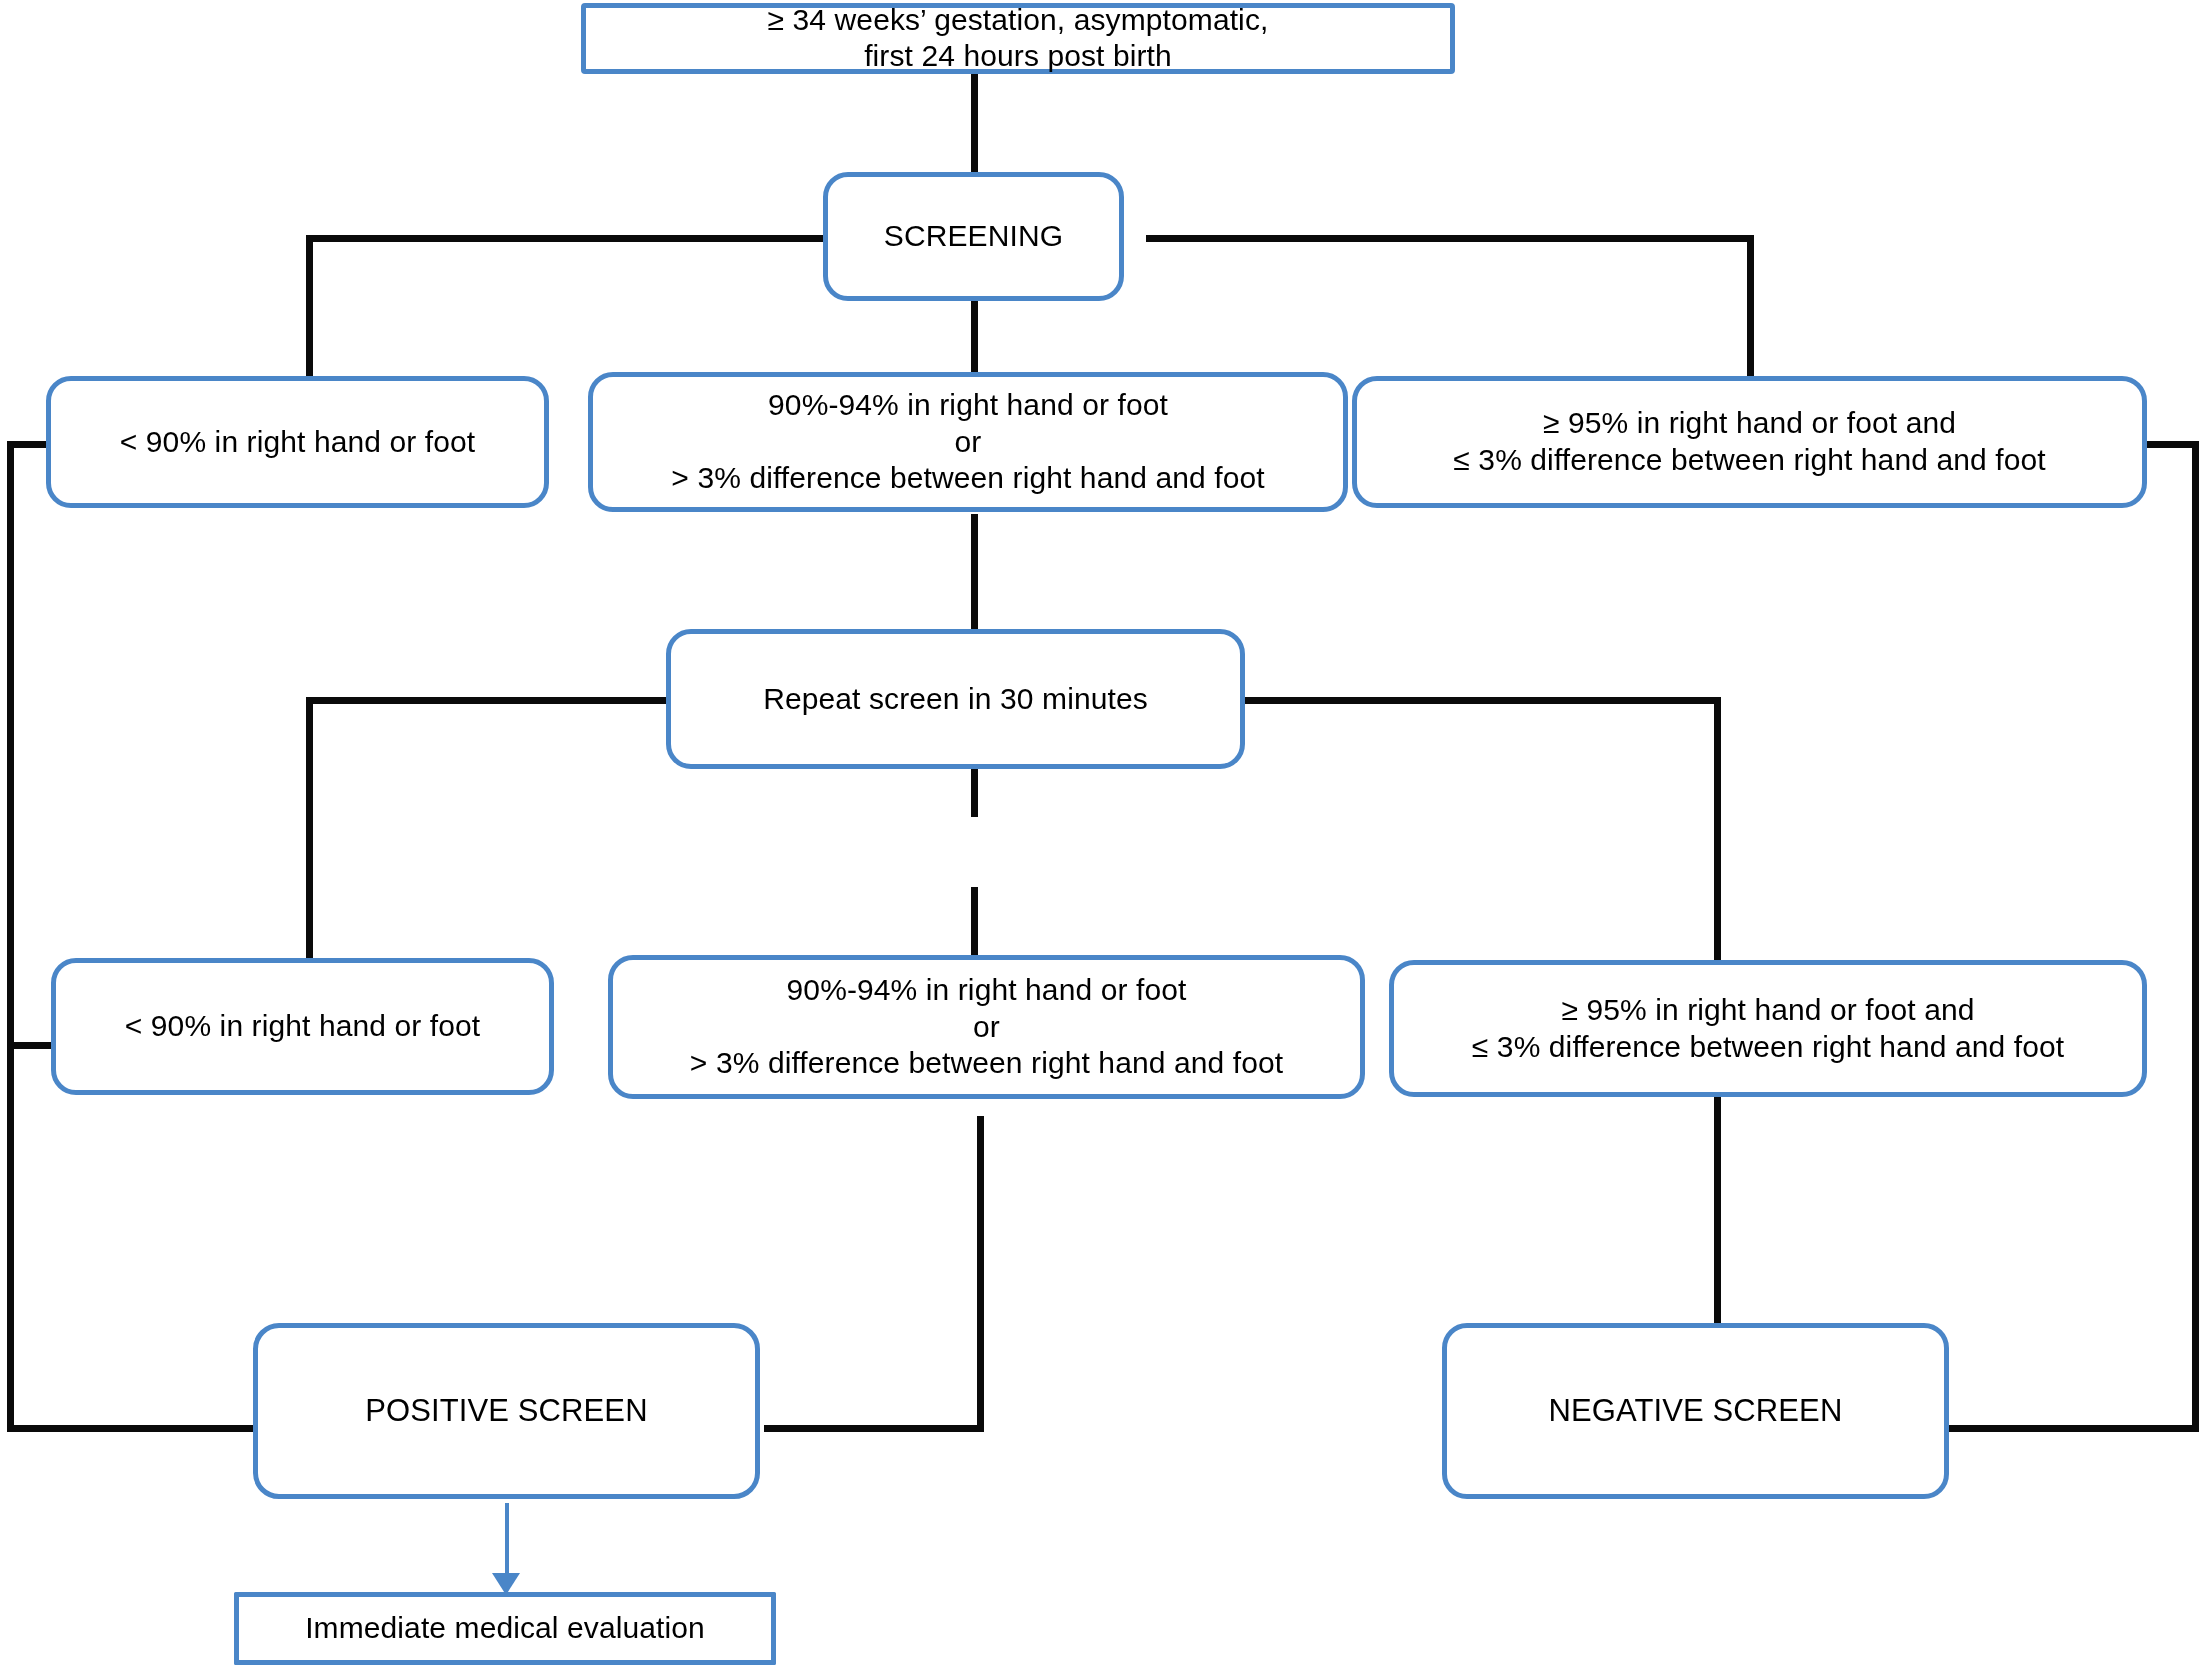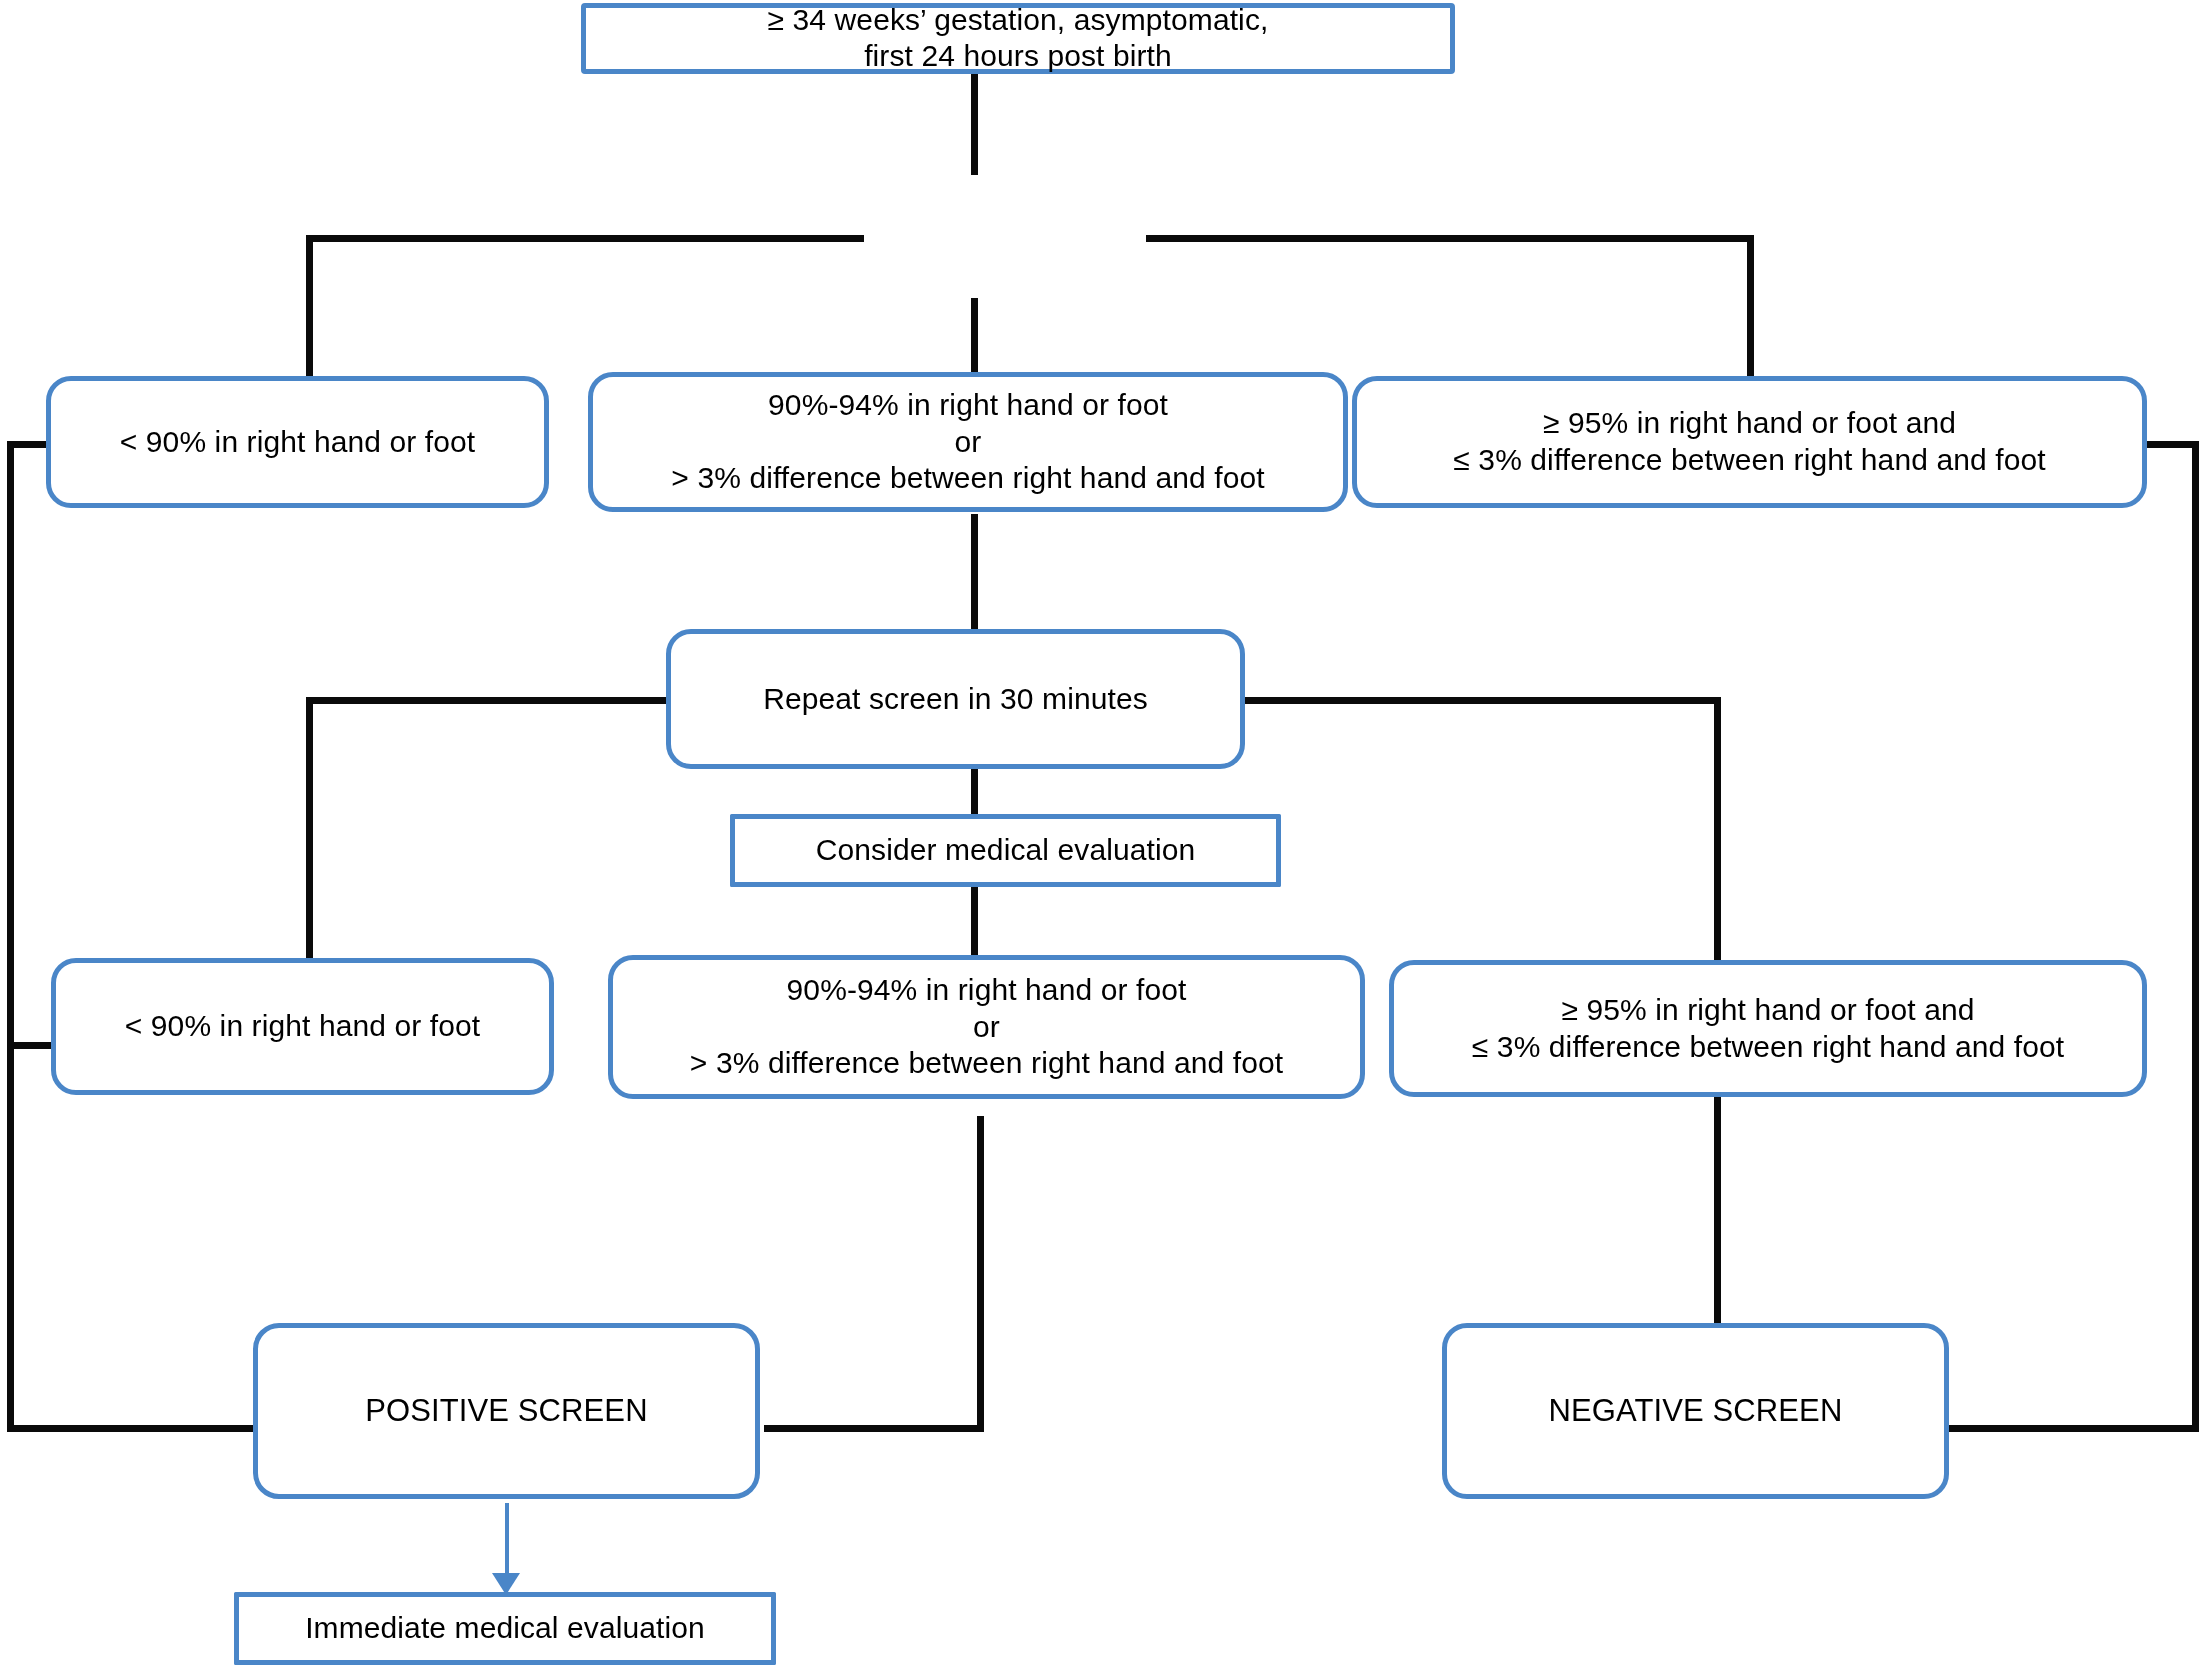--- a/index.html
+++ b/index.html
@@ -89,43 +89,43 @@
   <div class="ln h" style="left:1947px;top:1425px;width:251px;"></div>
 
   <div class="arrow-shaft" style="left:505px;top:1503px;height:85px;"></div>
   <div class="arrow-head" style="left:492px;top:1573px;"></div>
 
   <div class="node" style="left:581px;top:2.9px;width:874px;height:71px;border-radius:4px;">
     <span class="txt">≥ 34 weeks’ gestation, asymptomatic,
 first 24 hours post birth</span>
   </div>
 
+  <div class="node" style="left:823px;top:172px;width:301px;height:129px;border-radius:25px;">
+    <span class="txt">SCREENING</span>
+  </div>
 
   <div class="node" style="left:46px;top:376px;width:503px;height:132px;">
     <span class="txt">&lt; 90% in right hand or foot</span>
   </div>
 
   <div class="node" style="left:588px;top:372px;width:760px;height:140px;">
     <span class="txt">90%-94% in right hand or foot
 or
 &gt; 3% difference between right hand and foot</span>
   </div>
 
   <div class="node" style="left:1352px;top:376px;width:795px;height:132px;">
     <span class="txt">≥ 95% in right hand or foot and
 ≤ 3% difference between right hand and foot</span>
   </div>
 
   <div class="node" style="left:666px;top:629px;width:579px;height:140px;">
     <span class="txt">Repeat screen in 30 minutes</span>
   </div>
 
-  <div class="node sharp" style="left:730px;top:814px;width:551px;height:73px;">
-    <span class="txt">Consider medical evaluation</span>
-  </div>
 
   <div class="node" style="left:51px;top:958px;width:503px;height:137px;">
     <span class="txt">&lt; 90% in right hand or foot</span>
   </div>
 
   <div class="node" style="left:608px;top:955px;width:757px;height:144px;">
     <span class="txt">90%-94% in right hand or foot
 or
 &gt; 3% difference between right hand and foot</span>
   </div>

